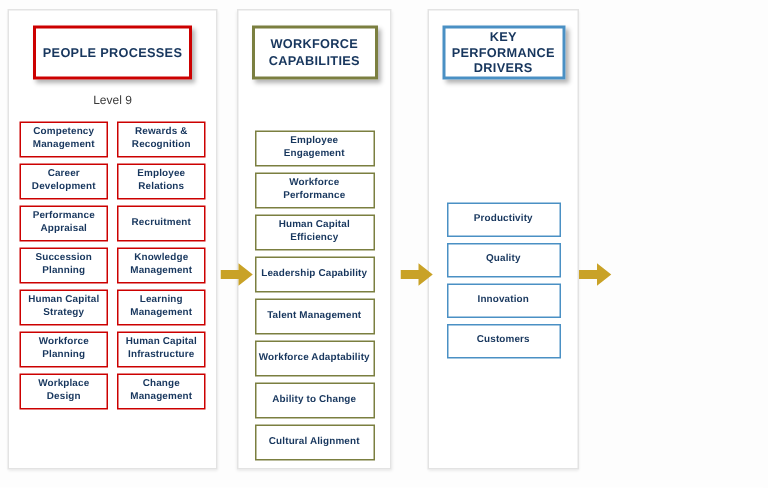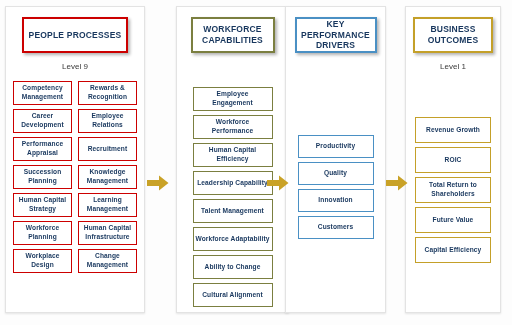--- a/index.html
+++ b/index.html
@@ -28,21 +28,21 @@
   .column {
     position: absolute;
     top: 6px;
     height: 307px;
     background: #ffffff;
     border: 1px solid #e3e3e3;
     box-sizing: border-box;
     box-shadow: 0 1px 2px rgba(0,0,0,0.10);
   }
   .col-0 { left: 5px;   width: 140px; }
-  .col-1 { left: 176px; width: 113px; }
+  .col-1 { left: 158px; width: 103px; }
   .col-2 { left: 285px; width: 101px; }
   .col-3 { left: 405px; width: 96px;  }
 
   
   .header-box {
     position: absolute;
     left: 50%;
     transform: translateX(-50%);
     top: 10px;
     box-sizing: border-box;
@@ -183,31 +183,20 @@
   <div class="column col-2">
     <div class="header-box">KEY PERFORMANCE DRIVERS</div>
     <div class="items">
       <div class="item">Productivity</div>
       <div class="item">Quality</div>
       <div class="item">Innovation</div>
       <div class="item">Customers</div>
     </div>
   </div>
 
-  <div class="column col-3">
-    <div class="header-box">BUSINESS OUTCOMES</div>
-    <div class="level-label">Level 1</div>
-    <div class="items">
-      <div class="item">Revenue Growth</div>
-      <div class="item">ROIC</div>
-      <div class="item">Total Return to Shareholders</div>
-      <div class="item">Future Value</div>
-      <div class="item">Capital Efficiency</div>
-    </div>
-  </div>
 
   <div class="arrow arrow-0">
     <svg width="22" height="16" viewBox="0 0 22 16" xmlns="http://www.w3.org/2000/svg">
       <polygon points="0,5 12,5 12,0.5 21.5,8 12,15.5 12,11 0,11" fill="#c9a227"></polygon>
     </svg>
   </div>
   <div class="arrow arrow-1">
     <svg width="22" height="16" viewBox="0 0 22 16" xmlns="http://www.w3.org/2000/svg">
       <polygon points="0,5 12,5 12,0.5 21.5,8 12,15.5 12,11 0,11" fill="#c9a227"></polygon>
     </svg>

